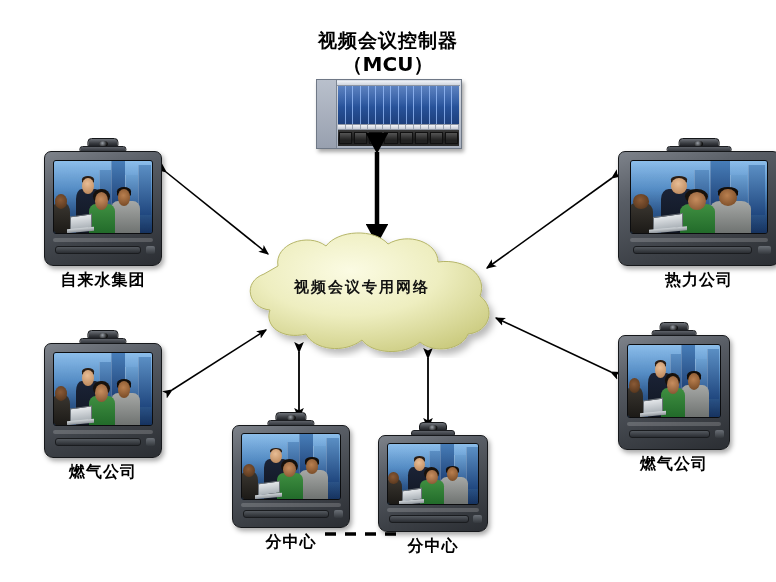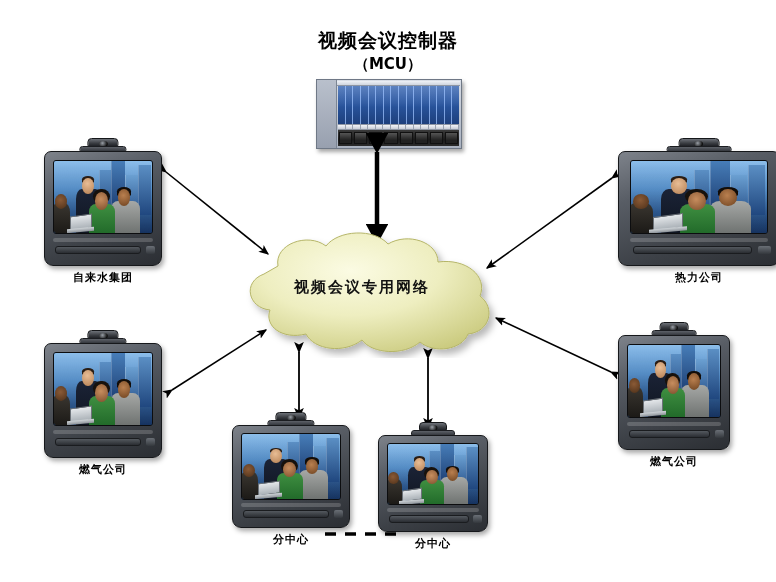--- a/index.html
+++ b/index.html
@@ -25,21 +25,21 @@
     width: 280px;
     text-align: center;
     font-family: "DejaVu Sans", "Liberation Sans", sans-serif;
     font-weight: bold;
     font-size: 19px;
     line-height: 24px;
     color: #000;
     letter-spacing: 1px;
   }
   #mcu-title .sub {
-    font-size: 15px;
+    font-size: 20px;
     letter-spacing: 0px;
   }
 
   
   .mcu {
     position: absolute;
     left: 316px;
     top: 79px;
     width: 146px;
     height: 70px;
@@ -329,21 +329,21 @@
     height: 8px;
     border-radius: 2px;
     background: linear-gradient(180deg,#6a6f76,#34383d);
   }
   .tv-caption {
     position: absolute;
     left: 50%;
     transform: translateX(-50%);
     font-family: "DejaVu Sans", "Liberation Sans", sans-serif;
     font-weight: bold;
-    font-size: 11px;
+    font-size: 16px;
     color: #000;
     white-space: nowrap;
     letter-spacing: 1px;
   }
 
   
   #links {
     position: absolute;
     left: 0; top: 0;
     width: 776px; height: 582px;

